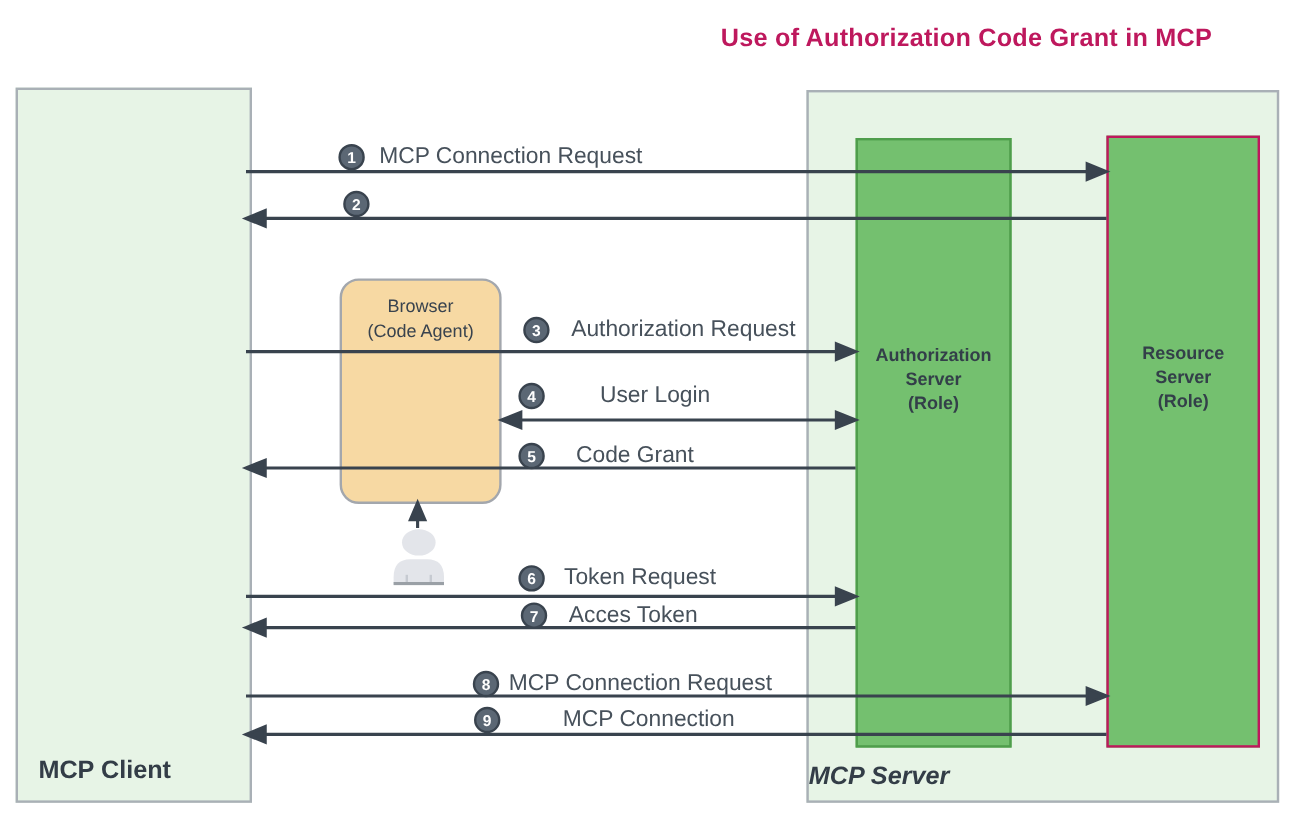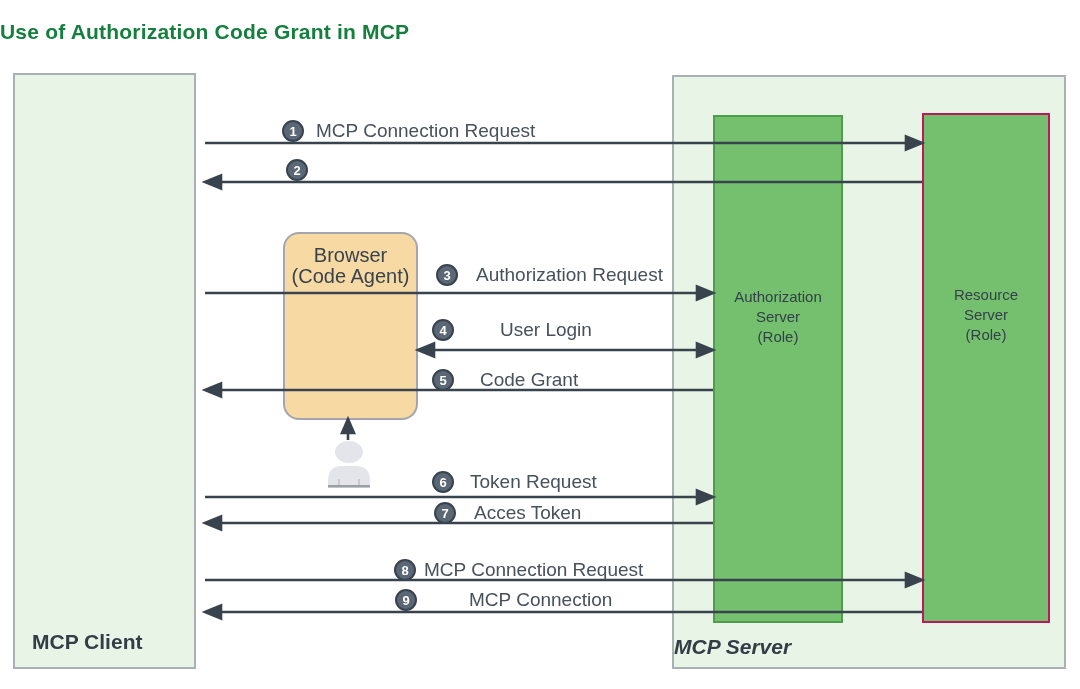--- a/index.html
+++ b/index.html
@@ -1,51 +1,51 @@
 <!DOCTYPE html>
 <html><head>
 <meta charset="utf-8">
 <style>
   html,body { margin:0; padding:0; background:#ffffff; }
   .canvas {
     position:relative; width:1080px; height:689px; background:#ffffff;
     font-family:"Liberation Sans", sans-serif; overflow:hidden;
   }
   .diagram-title {
-    position:absolute; left:0; top:20px; width:1010px; text-align:left;
-    font-size:21px; font-weight:700; color:#15803d; letter-spacing:.2px;
+    position:absolute; left:0; top:20px; width:1010px; text-align:right;
+    font-size:21px; font-weight:700; color:#be185d; letter-spacing:.2px;
   }
   .panel {
     position:absolute; background:#e7f4e6; border:2px solid #a9b0b6;
     box-sizing:border-box;
   }
-  .panel-mcp-client { left:13px; top:73px; width:183px; height:596px;text-decoration:underline; }
+  .panel-mcp-client { left:13px; top:73px; width:197px; height:596px;text-decoration:underline; }
   .panel-mcp-server { left:672px; top:75px; width:394px; height:594px; }
   .panel-label {
     position:absolute; font-size:21px; font-weight:700; color:#333d47;
   }
   .label-client { left:17px; top:555px; }
   .label-server { left:0; top:558px; width:100%; text-align:left;font-style:italic; }
   .server-box {
     position:absolute; background:#74c06f; box-sizing:border-box; z-index:1;
   }
   .auth-box { left:713px; top:115px; width:130px; height:508px; border:2px solid #4f9d4c; }
   .resource-box { left:922px; top:113px; width:128px; height:510px; border:2px solid #be185d; }
   .server-box-label {
     position:absolute; left:0; top:170px; width:100%; text-align:center;
-    font-size:15px; font-weight:400; color:#333f49; line-height:20px;
+    font-size:15px; font-weight:700; color:#333f49; line-height:20px;
   }
   .browser-box {
     position:absolute; left:283px; top:232px; width:135px; height:188px;
     background:#f7d9a3; border:2px solid #a3a7ad; border-radius:16px;
     box-sizing:border-box; z-index:1;
   }
   .browser-label {
     position:absolute; left:0; top:11px; width:100%; text-align:center;
-    font-size:20px; font-weight:400; color:#39434e; line-height:21px;
+    font-size:15px; font-weight:400; color:#39434e; line-height:21px;
   }
   .arrow-layer {
     position:absolute; left:0; top:0; width:1080px; height:689px;
     z-index:5; pointer-events:none;
   }
   .msg {
     position:absolute; display:flex; align-items:center; height:24px; z-index:6;
   }
   .badge {
     width:22px; height:22px; border-radius:50%; background:#5b6774;

